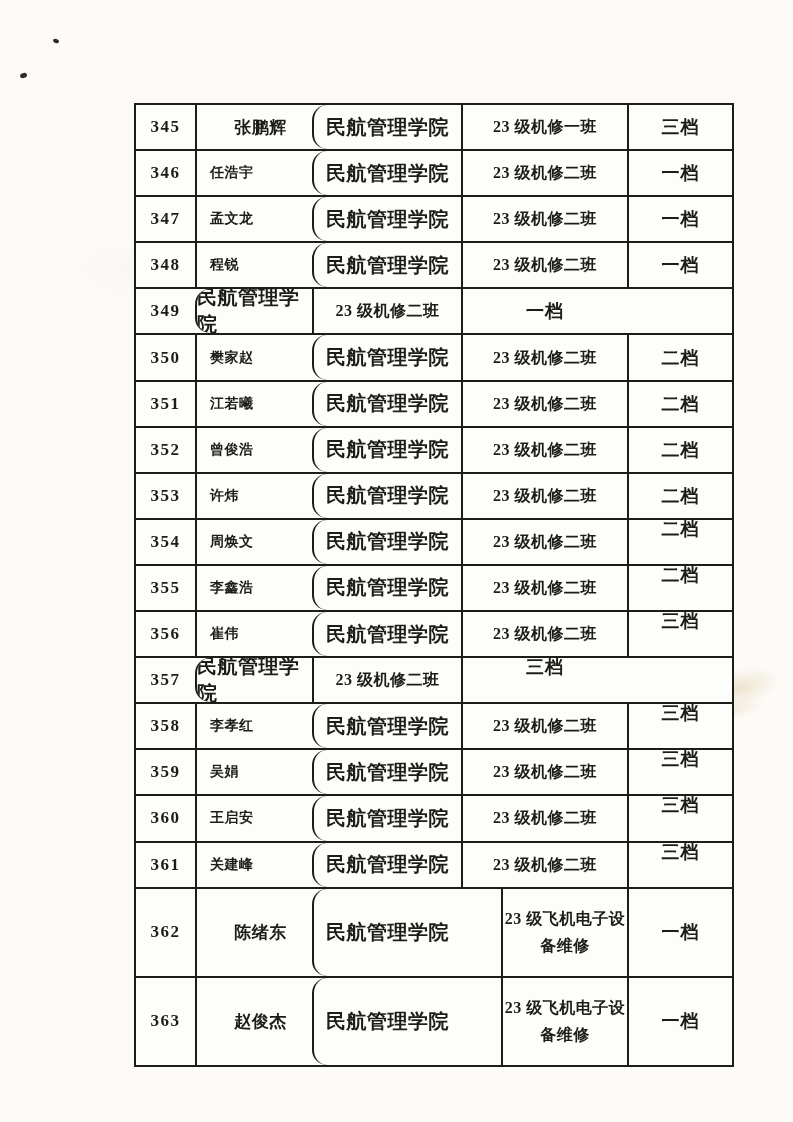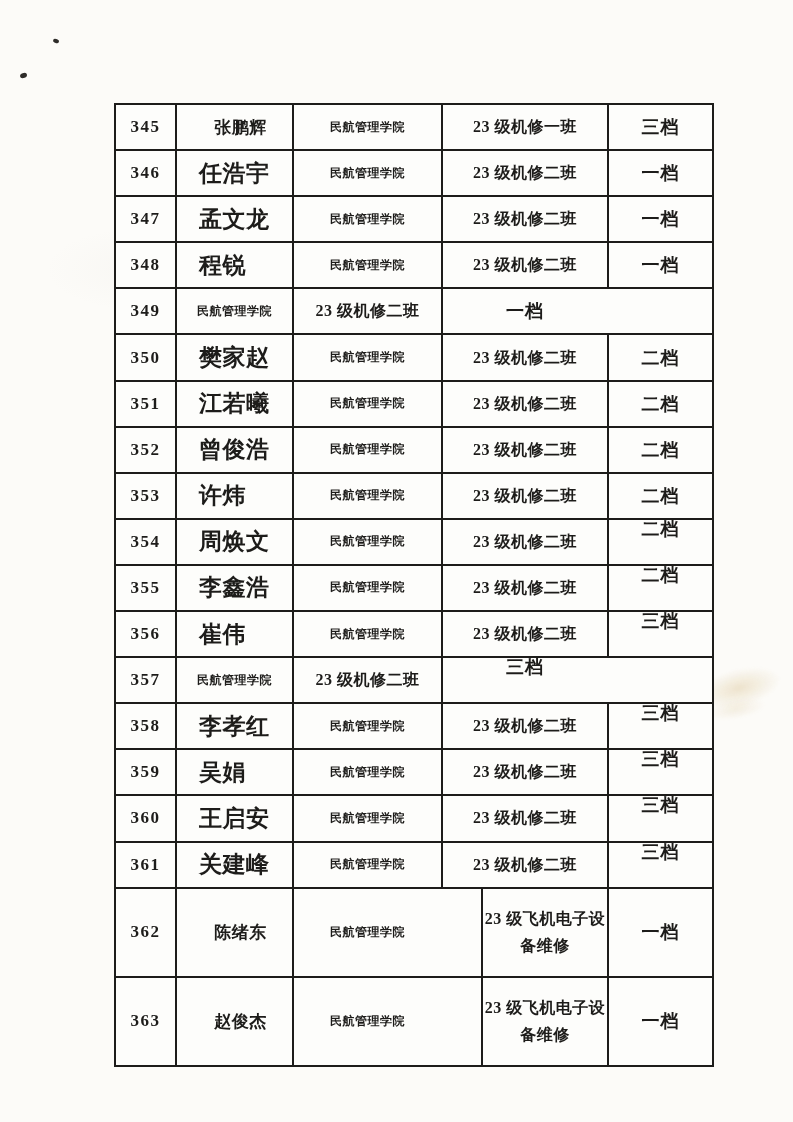--- a/index.html
+++ b/index.html
@@ -37,21 +37,21 @@
     background:radial-gradient(50% 50% at 50% 50%, rgba(206,176,112,0.18), rgba(206,176,112,0) 75%);
     transform:rotate(-10deg);filter:blur(1px);
   }
   
   .dline{
     position:absolute;left:302px;top:1034px;width:410px;height:2px;
     background:rgba(35,33,30,0.55);filter:blur(0.3px);
   }
   
   .table{
-    position:absolute;left:114px;top:103px;width:596px;
+    position:absolute;left:134px;top:103px;width:596px;
     border:2px solid var(--ink);
     background:#fdfdfb;
     color:var(--ink);
   }
   .row{
     display:grid;
     grid-template-columns:59px 117px 149px 166px 1fr;
     height:44.1px;
     border-top:2px solid var(--ink);
   }
@@ -59,23 +59,23 @@
   .row.tall{height:87px;}
   .cell{
     display:flex;align-items:center;justify-content:center;
     border-left:2px solid var(--ink);
     overflow:hidden;
     font-weight:600;
     letter-spacing:0.5px;
   }
   .cell:first-child{border-left:none;}
   .c-no{font-size:17px;letter-spacing:1.5px;font-weight:600;}
-  .c-name{justify-content:flex-start;padding-left:22px;font-size:23px;}
+  .c-name{justify-content:flex-start;padding-left:13px;font-size:14px;}
   .c-name.cen{justify-content:center;padding-left:12px;font-size:17px;}
-  .c-college{font-size:12px;}
+  .c-college{font-size:20px;border-radius:15px;}
   .c-class{font-size:16px;flex-direction:column;line-height:1.25;}
   .row.tall .c-class{gap:7px;margin-left:40px;}
   .c-grade{font-size:18px;letter-spacing:1px;}
   
   .row:nth-child(n+10):nth-child(-n+17) .c-grade{
     align-items:flex-start;
   }
   .row:nth-child(n+10):nth-child(-n+17) .c-grade span{
     transform:translateY(-3px);
   }

